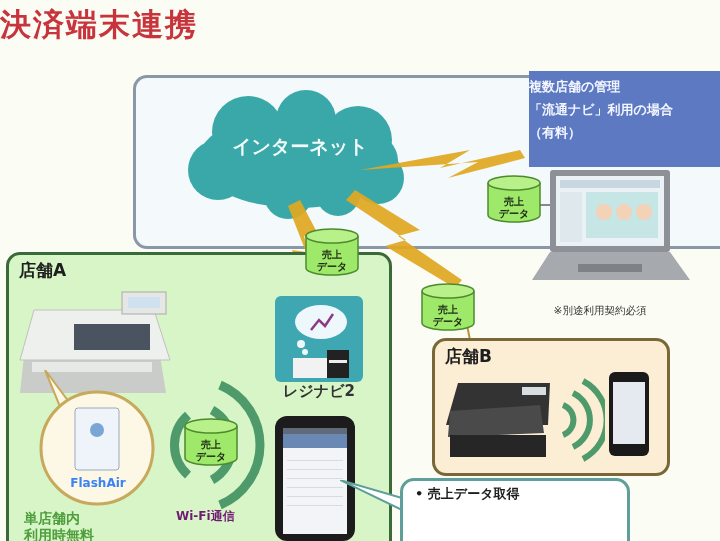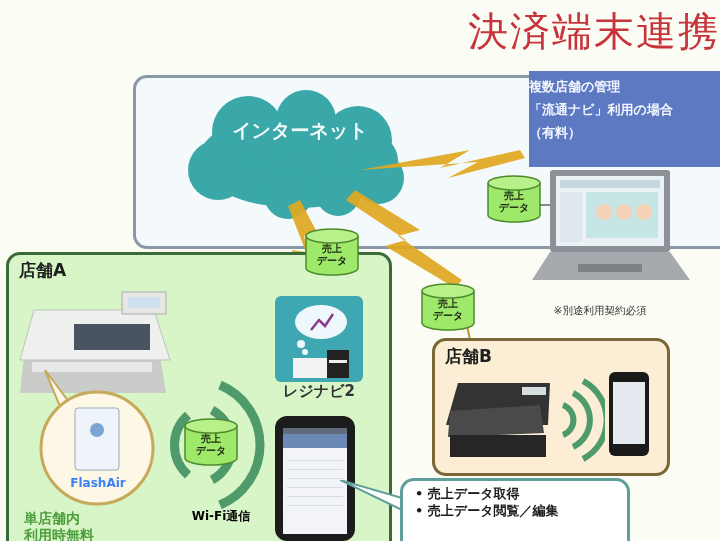--- a/index.html
+++ b/index.html
@@ -3,61 +3,61 @@
 <meta charset="utf-8">
 <style>
   html, body { margin: 0; padding: 0; }
   body {
     width: 720px; height: 541px; overflow: hidden; position: relative;
     background: #fbfcf4;
     font-family: "DejaVu Sans", "Liberation Sans", sans-serif;
   }
   .abs { position: absolute; }
   .title {
-    left: 0; top: 4px; width: 720px; text-align: right;
-    font-size: 40px; font-weight: normal; color: #c8343c; letter-spacing: 2px;
+    left: 0; top: 4px; width: 720px; text-align: left;
+    font-size: 31px; font-weight: bold; color: #c8343c; letter-spacing: 2px;
   }
   .cloud-box {
     left: 133px; top: 75px; width: 600px; height: 168px;
     border: 3px solid #8a97a8; border-right: none; border-radius: 14px 0 0 14px;
     background: #f4f9fb;
   }
   .managed-banner {
     left: 505px; top: 71px; width: 215px; height: 96px;
     background: #5c79c2; color: #f3f6ff; 
     font-size: 13px; font-weight: bold; line-height: 23px; padding-top: 4px; box-sizing: border-box; margin-left: 24px;
   }
   .cloud-text {
-    left: 190px; top: 118px; width: 220px; text-align: center; color: #f3fbfb;
-    font-size: 19px; font-weight: bold; line-height: 24px;
+    left: 190px; top: 136px; width: 220px; text-align: center; color: #f3fbfb;
+    font-size: 19px; font-weight: bold; line-height: 24px; font-family: Liberation Mono, monospace;
   }
   .store-a {
     left: 6px; top: 252px; width: 380px; height: 300px;
     border: 3px solid #3a6a3a; border-radius: 14px; background: #d7f5c6;
   }
   .store-label { font-size: 17px; font-weight: bold; color: #1e1e1e; }
   .store-b {
     left: 432px; top: 338px; width: 232px; height: 132px;
     border: 3px solid #7a6636; border-radius: 14px; background: #fbeed5;
   }
   .cyl {
     width: 56px; height: 48px;
   }
   .cyl-text {
-    position: absolute; left: 0; top: 15px; width: 56px; text-align: center;
+    position: absolute; left: 0; top: 21px; width: 56px; text-align: center;
     font-size: 10px; font-weight: bold; line-height: 12px; color: #1d2a12;
   }
   .feature-box {
     left: 400px; top: 478px; width: 230px; height: 80px;
     border: 3px solid #5f9f9a; border-radius: 14px; background: #ffffff;
     padding: 4px 0 0 12px; box-sizing: border-box;
   }
   .feature-item { font-size: 13px; font-weight: bold; color: #1c1c1c; line-height: 17px; }
   .regi-label { left: 274px; top: 382px; width: 90px; text-align: center; font-size: 15px; font-weight: bold; color: #333; }
-  .wifi-label { left: 176px; top: 508px; width: 90px; text-align: center; font-size: 12px; font-weight: bold; color: #000000; }
+  .wifi-label { left: 176px; top: 508px; width: 90px; text-align: left; font-size: 12px; font-weight: bold; color: #701a75; }
   .flashair-label { left: 58px; top: 476px; width: 80px; text-align: center; font-size: 12px; font-weight: bold; color: #3b82f6; }
   .single-store-label { left: 24px; top: 510px; width: 110px; font-size: 14px; font-weight: bold; color: #4d9e3c; line-height: 17px; }
   .laptop-note { left: 530px; top: 291px; width: 140px; text-align: center; font-size: 10.5px; color: #333; margin-top: 13px; }
 </style>
 </head>
 <body>
 
 <div class="abs title">決済端末連携</div>
 
 <div class="abs cloud-box"></div>
@@ -185,21 +185,20 @@
 </svg>
 <div class="abs" style="left:609px;top:372px;width:40px;height:84px;background:#1a1a1a;border-radius:6px;">
   <div style="position:absolute;left:4px;top:10px;width:32px;height:62px;background:#e4eaf0;"></div>
 </div>
 
 <svg class="abs" style="left:340px;top:480px;" width="70" height="40">
   <polygon points="0,0 62,18 62,30" fill="#fff" stroke="#5f9f9a" stroke-width="2"></polygon>
 </svg>
 <div class="abs feature-box">
   <div class="feature-item">• <span>売上データ取得</span></div>
-  <div class="feature-item">• <span>売上データ閲覧／編集</span></div>
 </div>
 
 <div class="abs cyl" style="left:486px;top:175px;">
   <svg width="56" height="48">
       <path d="M2,8 v32 a26,7 0 0 0 52,0 v-32" fill="#9ee86a" stroke="#4c8a2c" stroke-width="1.5"></path>
       <ellipse cx="28" cy="8" rx="26" ry="7" fill="#b8f08a" stroke="#4c8a2c" stroke-width="1.5"></ellipse>
     </svg>
   <div class="cyl-text">
       <div>売上</div>
       <div>データ</div>

